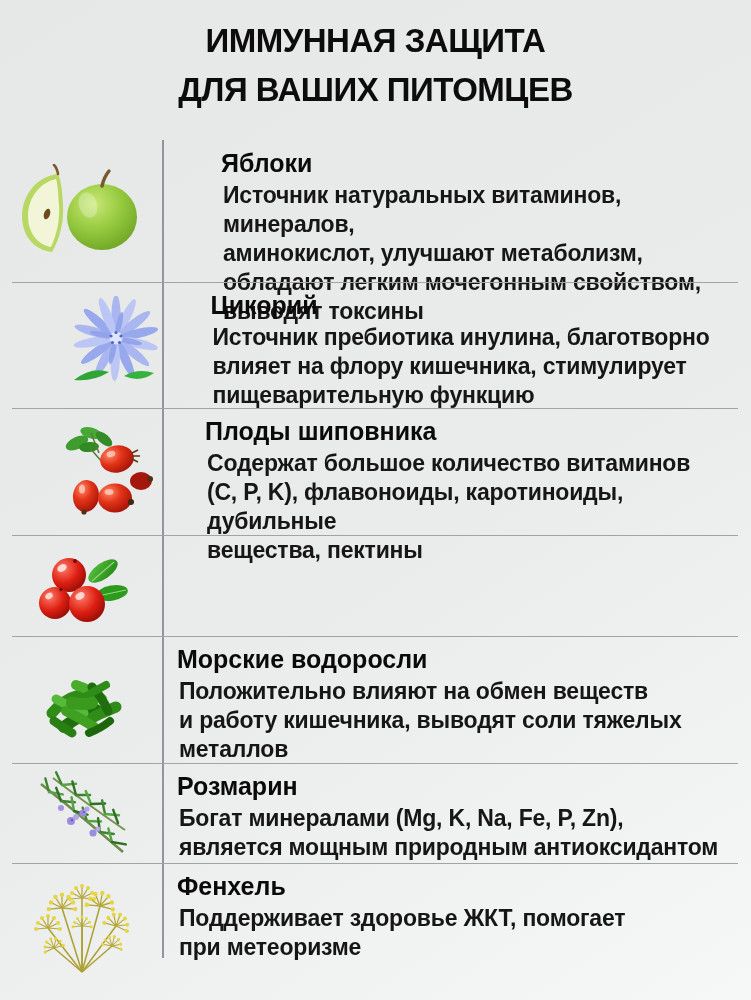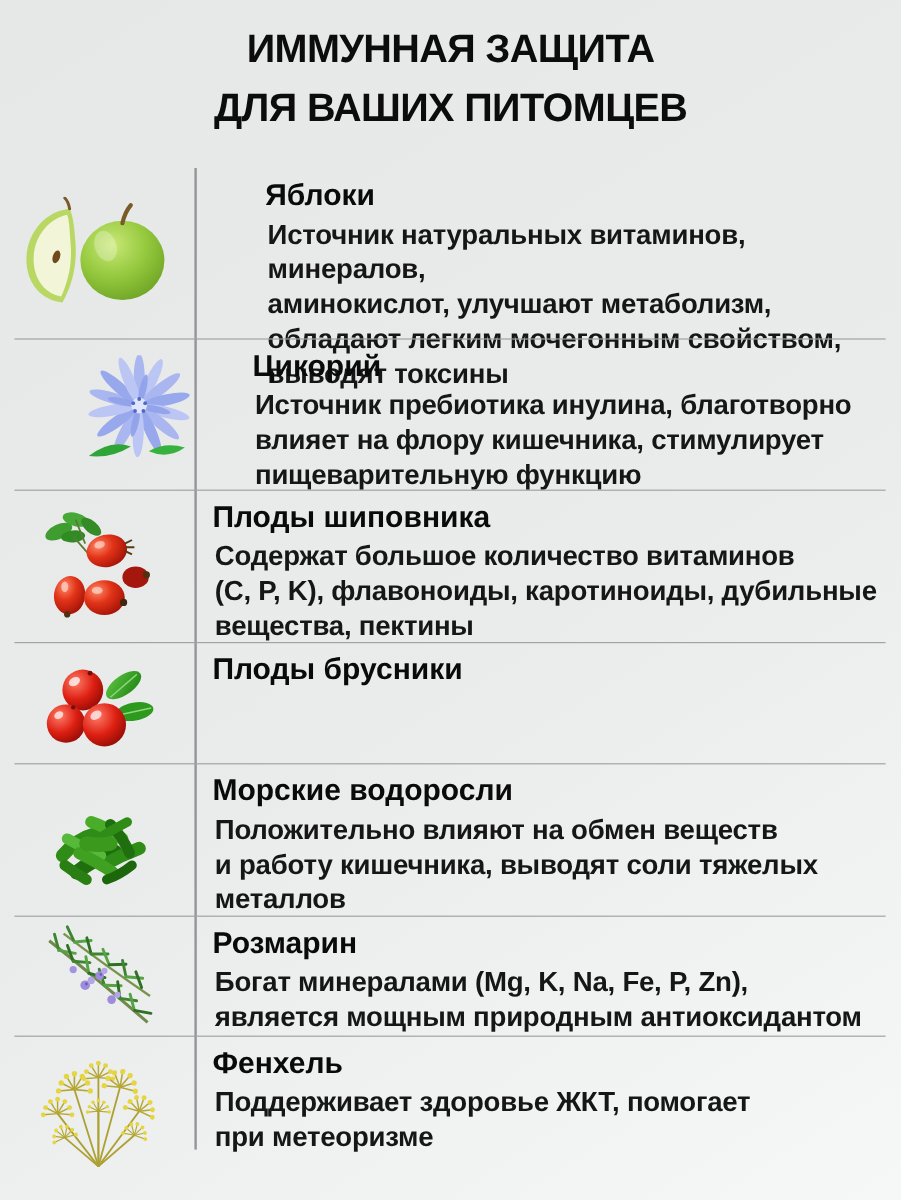--- a/index.html
+++ b/index.html
@@ -41,21 +41,21 @@
     display:flex;
     box-sizing:border-box;
   }
   .section + .section::before{
     content:"";
     position:absolute;
     top:0;left:12px;right:13px;
     height:1px;
     background:#a2a3a5;
   }
-  .s1{height:142px;gap:44px;} .s2{height:126px;justify-content:center;} .s3{height:127px;}
+  .s1{height:142px;gap:44px;} .s2{height:126px;justify-content:center;} .s3{height:127px;padding-left:28px;}
   .s4{height:101px;} .s5{height:127px;} .s6{height:100px;} .s7{height:137px;}
   .sec-icon{
     flex:0 0 162px;
     display:flex;align-items:center;justify-content:center;
   }
   .sec-body{
     padding:9px 6px 0 15px;
   }
   .sec-title{
     margin:0 0 3px 0;
@@ -220,21 +220,20 @@
           <circle cx="24" cy="60" r="16" fill="url(#gL)"></circle>
           <circle cx="56" cy="61" r="18" fill="url(#gL)"></circle>
           <circle cx="44" cy="18" r="2" fill="#70100a"></circle>
           <circle cx="30" cy="46.5" r="1.8" fill="#70100a"></circle>
           <ellipse cx="31" cy="25" rx="5" ry="3.5" fill="#ffffff" opacity="0.75" transform="rotate(-30 31 25)"></ellipse>
           <ellipse cx="18" cy="53" rx="4" ry="3" fill="#ffffff" opacity="0.7" transform="rotate(-30 18 53)"></ellipse>
           <ellipse cx="49" cy="53" rx="5" ry="3.5" fill="#ffffff" opacity="0.7" transform="rotate(-30 49 53)"></ellipse>
         </svg>
       </div>
       <div class="sec-body">
-        <h2 class="sec-title">Плоды брусники</h2>
       </div>
     </section>
 
     <section class="section s5">
       <div class="sec-icon">
         <svg width="95" height="90" viewBox="0 0 95 90">
           <g fill="none" stroke-linecap="round">
             <path d="M18 58 Q30 44 45 40" stroke="#2e8c17" stroke-width="11"></path>
             <path d="M30 72 Q45 60 62 55" stroke="#1f6f0e" stroke-width="12"></path>
             <path d="M42 30 Q55 34 68 44" stroke="#49ad2a" stroke-width="10"></path>

